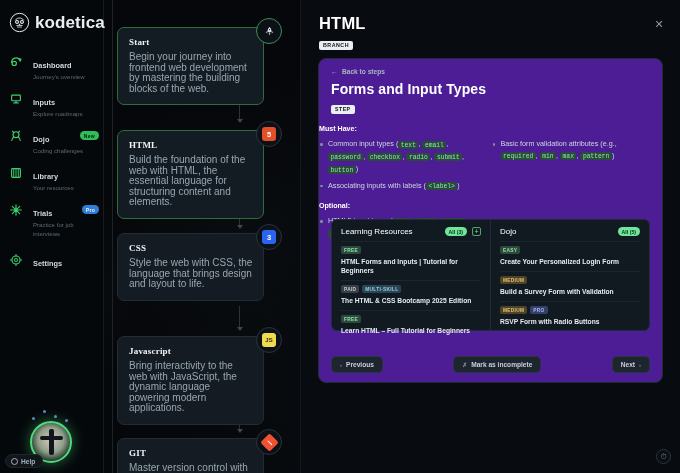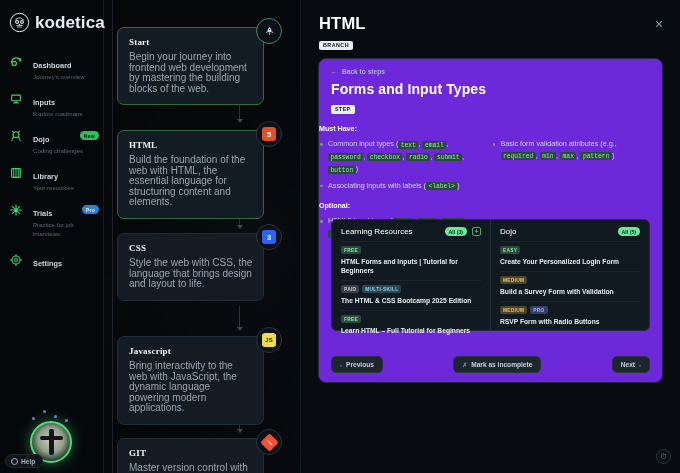--- a/index.html
+++ b/index.html
@@ -119,21 +119,21 @@
     display:inline-block; margin-top:5px; background:#e8eef3; color:#0b1016;
     font-size:5.3px; font-weight:700; letter-spacing:.5px; padding:1.5px 4px; border-radius:2px;
   }
   .modal-close {
     position:absolute; right:14px; top:17px; width:14px; height:14px; cursor:pointer;
     color:#8b98a3; font-size:11px; line-height:14px; text-align:center;
   }
 
   .card {
     position:absolute; left:17px; top:58px; width:345px; height:325px;
-    background:#6d28d9; border:1px solid #222c36; border-radius:8px;
+    background:#4c1d95; border:1px solid #222c36; border-radius:8px;
     overflow:hidden;
   }
   .card-inner{ position:relative; height:100%; }
   .back-link {
     display:flex; align-items:center; gap:4px; padding:9px 0 0 12px; cursor:pointer;
   }
   .back-link span { font-size:6.6px; font-weight:700; color:#aab6c0; }
   .step-title { font-size:14px; font-weight:700; color:#ffffff; padding:6px 0 0 12px; letter-spacing:.1px; }
   .step-tag {
     display:inline-block; margin:4px 0 0 12px; background:#e8eef3; color:#0b1016;

